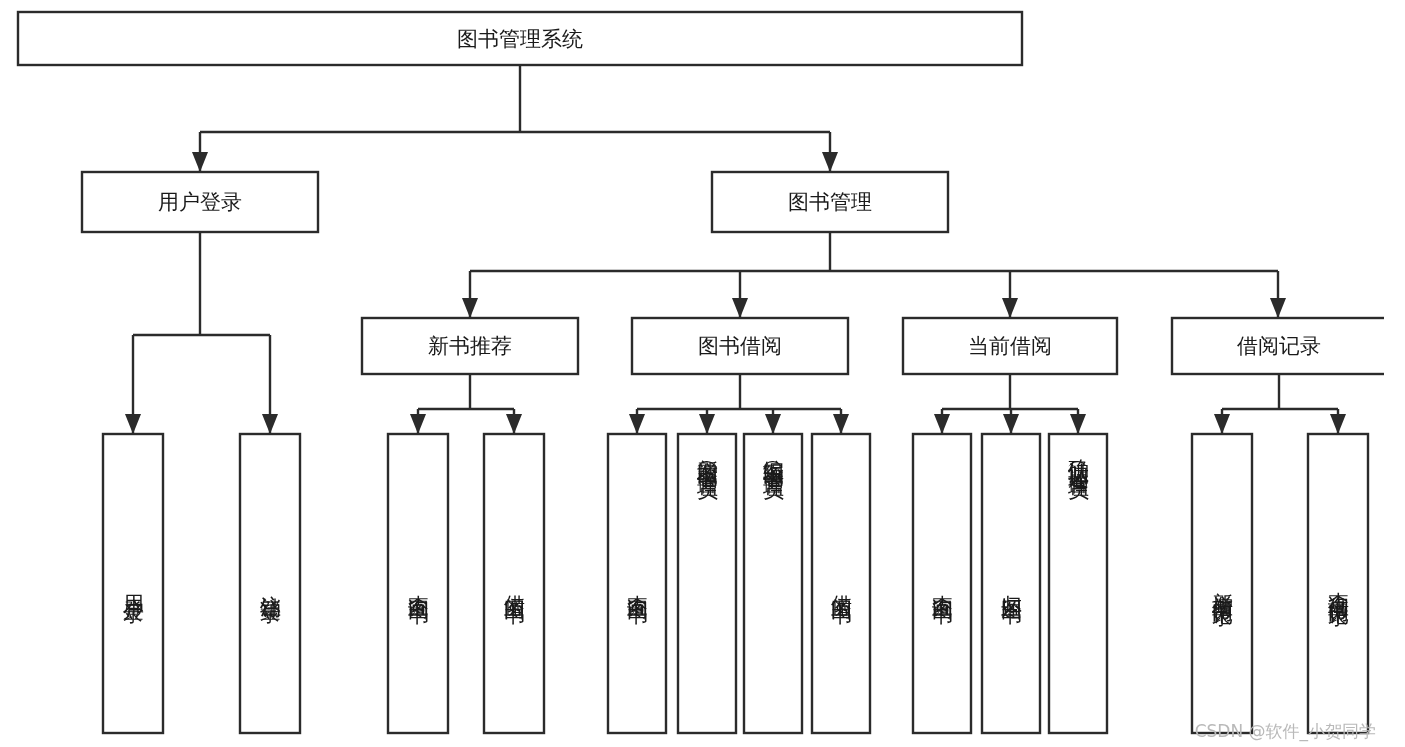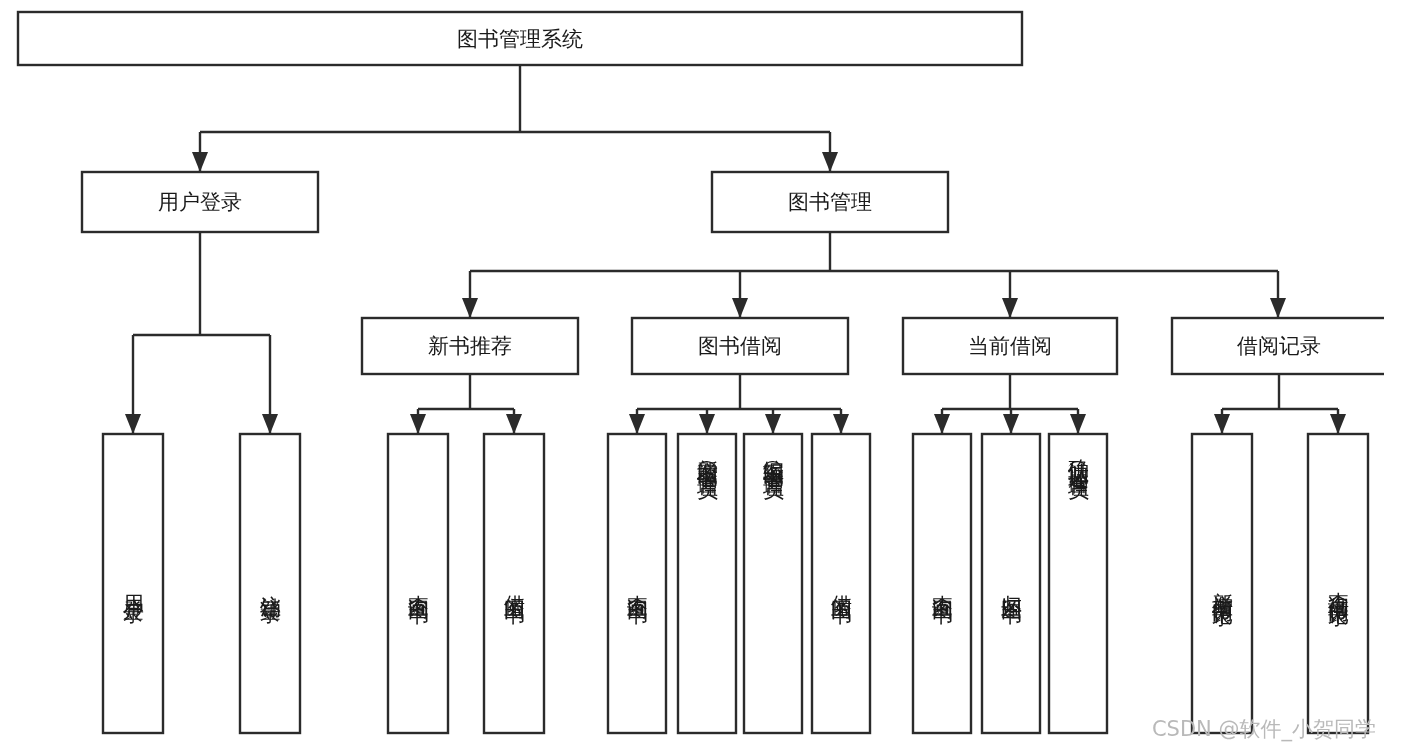--- a/index.html
+++ b/index.html
@@ -64,21 +64,21 @@
     line-height: 1.18;
     letter-spacing: 3px;
     color: #1a1a1a;
     white-space: nowrap;
   }
   .watermark {
     position: absolute;
     right: 8px;
     bottom: 4px;
     font-family: "DejaVu Sans", "Liberation Sans", sans-serif;
-    font-size: 21px;
+    font-size: 17px;
     color: #b9b9b9;
     white-space: nowrap;
     user-select: none;
   }
 </style>
 </head>
 <body>
 
 <div id="diagram-root">
 

